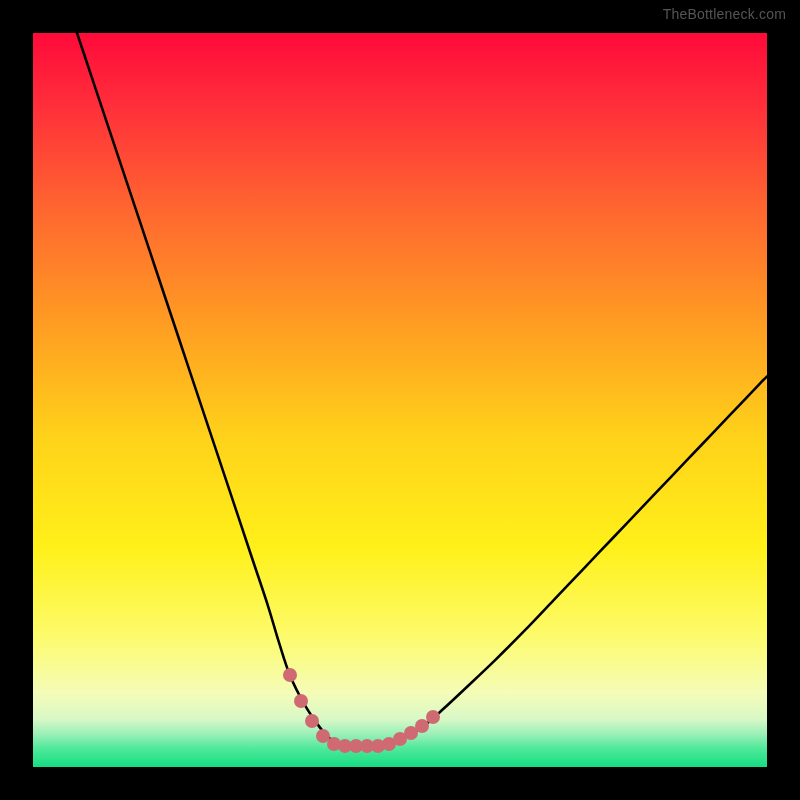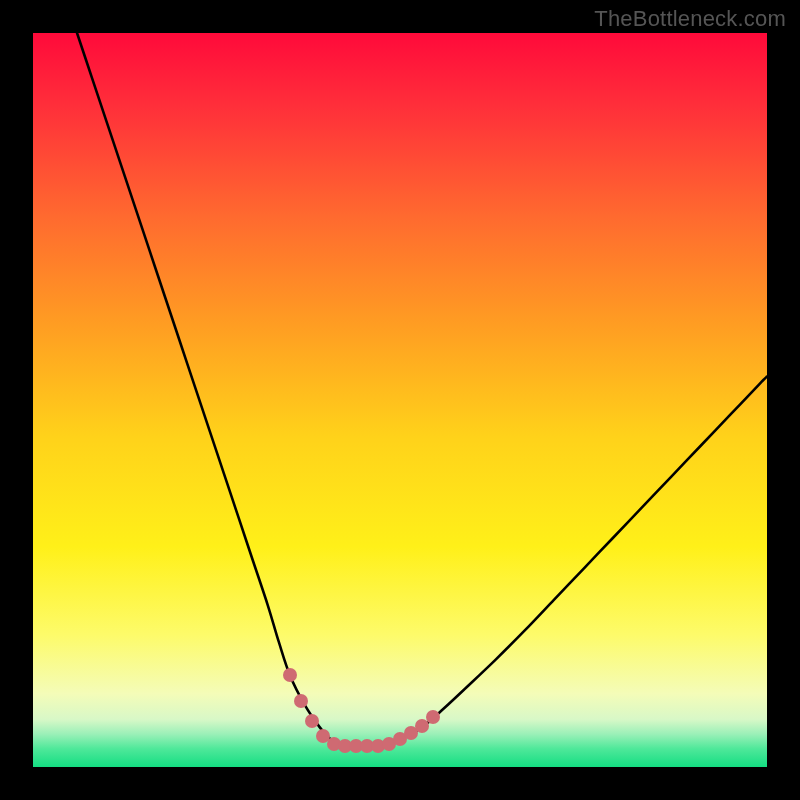--- a/index.html
+++ b/index.html
@@ -15,21 +15,21 @@
     position: relative;
     width: 800px;
     height: 800px;
     background: #000;
   }
   .watermark {
     position: absolute;
     top: 6px;
     right: 14px;
     color: #555;
-    font-size: 22px;
+    font-size: 14px;
     font-weight: 400;
     letter-spacing: 0.2px;
     z-index: 5;
     user-select: none;
   }
   .plot {
     position: absolute;
     left: 33px;
     top: 33px;
     width: 734px;

